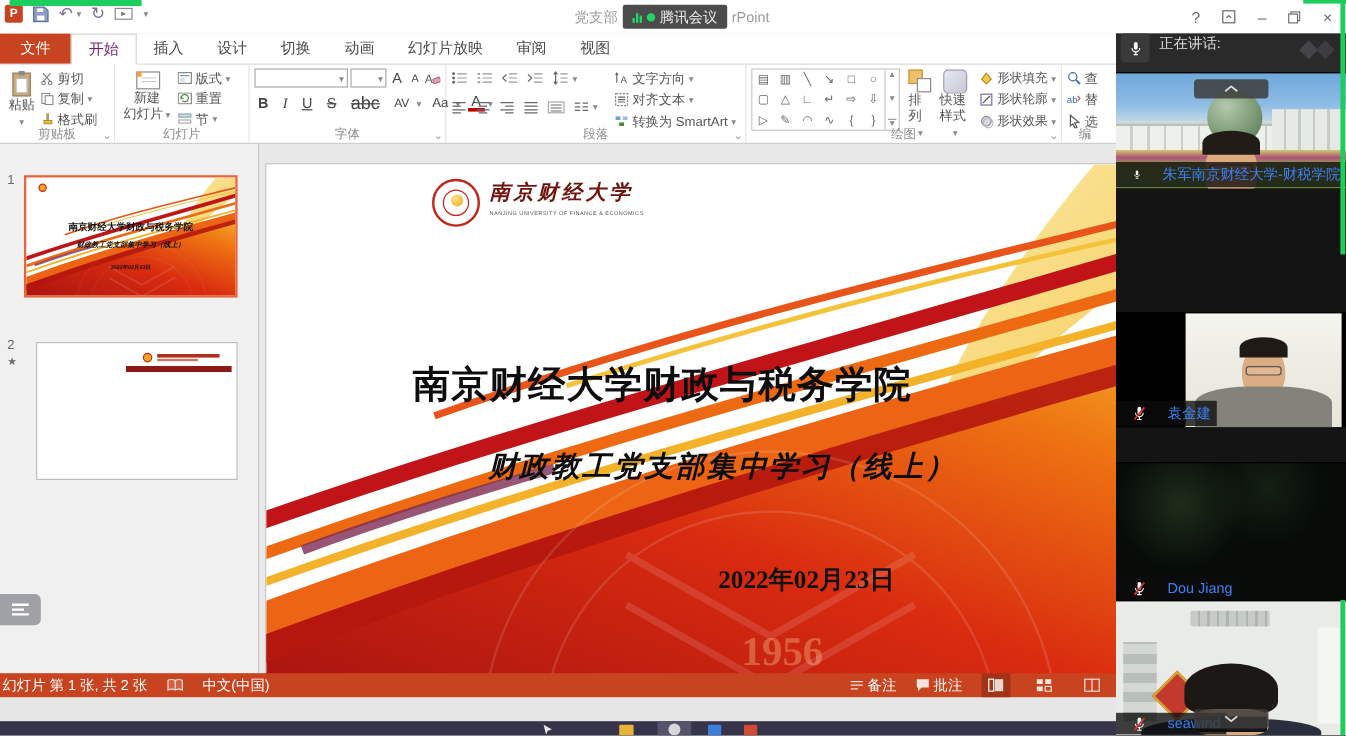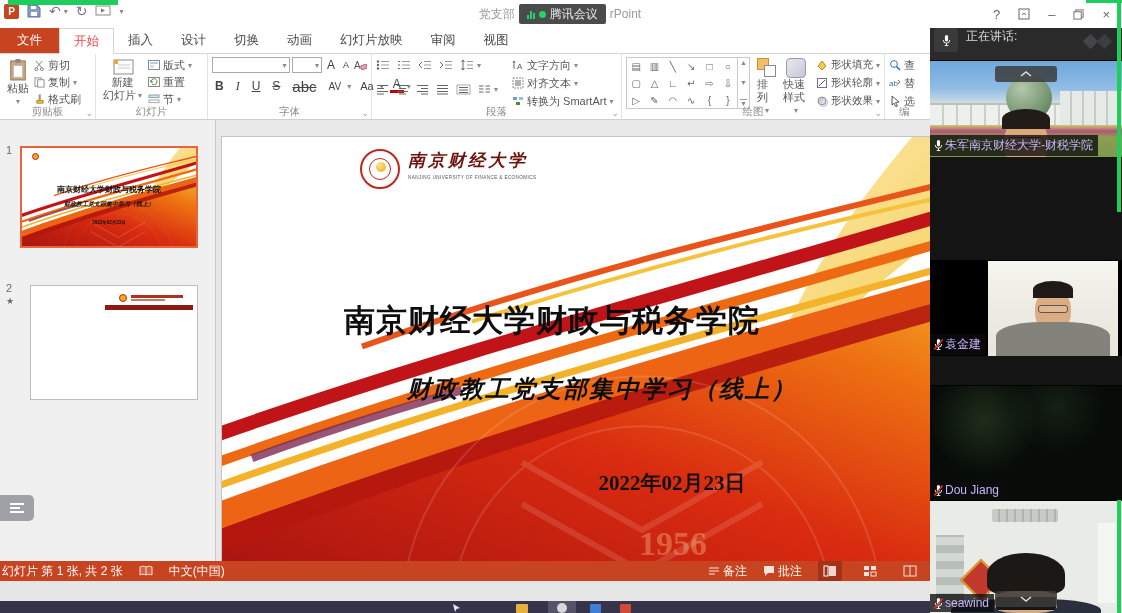--- a/index.html
+++ b/index.html
@@ -21,21 +21,21 @@
   .eq i{width:2px;background:#24D366;display:block}
   .dot{width:7px;height:7px;border-radius:50%;background:#24D366}
   .winctl{position:absolute;right:12px;top:0;height:28px;display:flex;align-items:center;gap:18px;color:#666}
   .winctl span{font-size:13px;cursor:default}
 
   
   #tabsrow{position:absolute;left:0;top:28px;width:1122px;height:26px;background:#fff;
            border-bottom:1px solid #D5D5D5;display:flex;font-size:12.5px}
   .tab{padding:0 14px;line-height:25px;color:#4a4a4a;cursor:default}
   .tab.red{background:#C8431F;color:#fff;padding:0 17px}
-  .tab.active{color:#ef4444;border:1px solid #D5D5D5;border-bottom:1px solid #fff;margin-bottom:-1px;background:#fff}
+  .tab.active{color:#701a75;border:1px solid #D5D5D5;border-bottom:1px solid #fff;margin-bottom:-1px;background:#fff}
 
   
   #ribbon{position:absolute;left:0;top:54px;width:1122px;height:66px;background:#fff;
           border-bottom:1px solid #CFCFCF;display:flex}
   .grp{position:relative;height:100%;border-right:1px solid #E4E4E4;padding:3px 4px 13px;flex:none}
   .grp-label{position:absolute;left:0;bottom:0;width:100%;text-align:center;font-size:10.5px;color:#8c8c8c}
   .launcher{position:absolute;right:2px;bottom:1px;font-size:9px;color:#9a9a9a;line-height:9px}
   .bigbtn{display:flex;flex-direction:column;align-items:center;font-size:11px;color:#555;
           line-height:13px;padding:1px 3px;cursor:default}
   .rrow{display:flex;align-items:center;gap:3px;font-size:11px;color:#555;height:16px;cursor:default;white-space:nowrap}
@@ -58,21 +58,21 @@
 
   #slide{position:absolute;left:222px;top:17px;width:760px;height:431px;background:#fff;
          box-shadow:0 0 0 1px #C4C4C4}
   .s-title{position:absolute;left:0;top:163px;width:660px;text-align:center;color:#0d0d0d;
            font-weight:900;font-size:31px;letter-spacing:1px}
   .s-sub{position:absolute;left:0;top:236px;width:760px;text-align:center;color:#0d0d0d;
          font-family:"Liberation Serif","DejaVu Serif",serif;font-weight:bold;font-style:italic;
          font-size:24px;letter-spacing:2px}
   .s-date{position:absolute;left:300px;top:332px;width:300px;text-align:center;color:#111;
           font-family:"Liberation Serif","DejaVu Serif",serif;font-weight:bold;font-size:21px}
-  .s-wm{position:absolute;left:401px;top:388px;width:100px;text-align:center;color:#FBE9A8;
+  .s-wm{position:absolute;left:380px;top:388px;width:100px;text-align:center;color:#FBE9A8;
         opacity:.3;font-size:34px;font-weight:bold;font-family:"Liberation Serif","DejaVu Serif",serif}
   .logo{position:absolute;left:138px;top:12px;display:flex;gap:8px;align-items:flex-start}
   .emblem{width:40px;height:40px;border-radius:50%;border:2px solid #C0261A;position:relative;background:#fff}
   .emblem::before{content:"";position:absolute;left:7px;top:7px;right:7px;bottom:7px;border:1px solid #C0261A;border-radius:50%}
   .emblem::after{content:"";position:absolute;left:14px;top:11px;width:10px;height:10px;border-radius:50%;
                  background:radial-gradient(circle at 35% 30%,#FFE08A,#F0A81E)}
   .logo-cn{font-family:"Liberation Serif","DejaVu Serif",serif;font-style:italic;font-weight:bold;
            font-size:17px;color:#6E130D;letter-spacing:3px}
   .logo-en{font-size:4.6px;color:#555;letter-spacing:.4px;margin-top:3px}
 
@@ -91,22 +91,22 @@
   #taskbar{position:absolute;left:0;top:601px;width:1122px;height:12px;background:#36344A}
 
   
   #meeting{position:absolute;left:930px;top:28px;width:192px;height:585px;background:#141414;z-index:50}
   #mheader{position:absolute;left:0;top:0;width:192px;height:32px;background:#2A2A2A;display:flex;align-items:flex-start}
   .micbox{width:24px;height:24px;background:#3A3A3A;border-radius:3px;margin:0 8px 0 4px;
           display:flex;align-items:center;justify-content:center}
   .speaktxt{color:#DDD;font-size:12px}
   .diam{position:absolute;width:11px;height:11px;background:#454549;transform:rotate(45deg);top:8px}
   .tile{position:absolute;left:0;width:192px;overflow:hidden;border-top:1px solid #000;background:#000}
-  .nlabel{position:absolute;left:0;bottom:1px;display:flex;align-items:center;gap:1px;
-          background:rgba(12,12,12,.78);color:#c4b5fd;font-size:12px;padding:2px 5px 2px 3px;
+  .nlabel{position:absolute;left:0;bottom:1px;display:flex;align-items:center;gap:18px;
+          background:rgba(12,12,12,.78);color:#3b82f6;font-size:12px;padding:2px 5px 2px 14px;
           white-space:nowrap;z-index:5;max-width:192px}
   .hosticon{width:17px;height:17px;background:#E07B2F;border-radius:2px;position:relative;flex:none}
   .hosticon::before{content:"";position:absolute;left:5.5px;top:3px;width:6px;height:6px;border-radius:50%;background:#fff}
   .hosticon::after{content:"";position:absolute;left:3px;top:9px;width:11px;height:6px;border-radius:6px 6px 0 0;background:#fff}
   .ovbtn{position:absolute;left:50%;transform:translateX(-50%);width:62px;height:16px;
          background:rgba(60,60,60,.85);border-radius:3px;z-index:6;display:flex;align-items:center;justify-content:center}
 
   
   .t1bg{position:absolute;inset:0;background:linear-gradient(180deg,#6FA8DC 0%,#8FBCE4 28%,#BCD3E6 40%,#D8DCD6 44%,#D8DCD6 64%,#C8B469 68%,#B2527A 73%,#8E9C50 79%,#7E9A4E 100%)}
   .t1bld{position:absolute;left:0;right:0;top:42px;height:22px;background:repeating-linear-gradient(90deg,#EDF0EC 0 12px,#C9D1CA 12px 14px);border-top:2px solid #B9C2BA}

